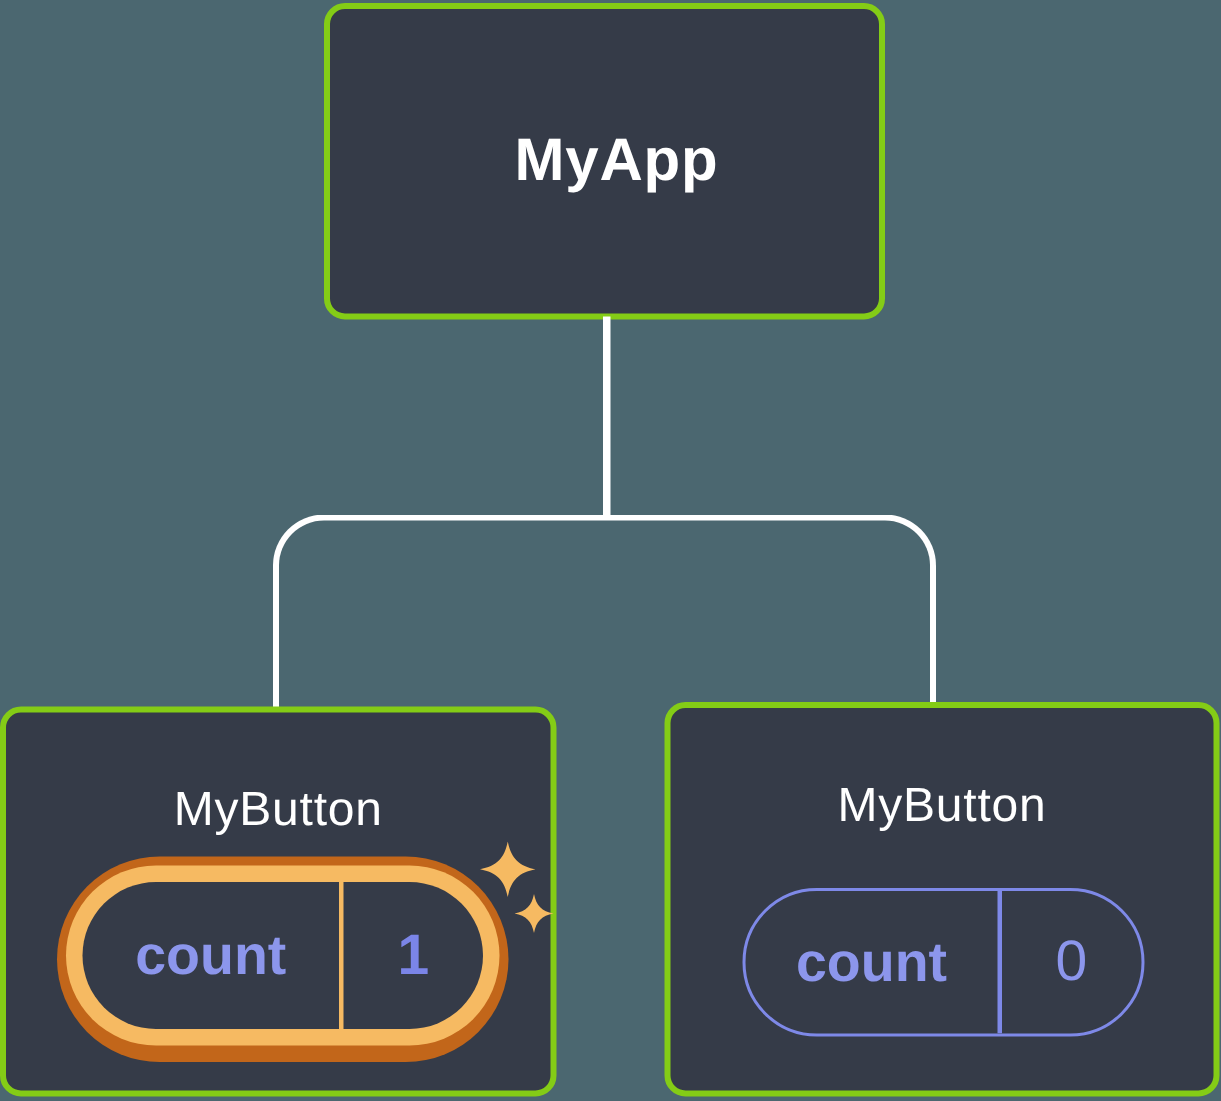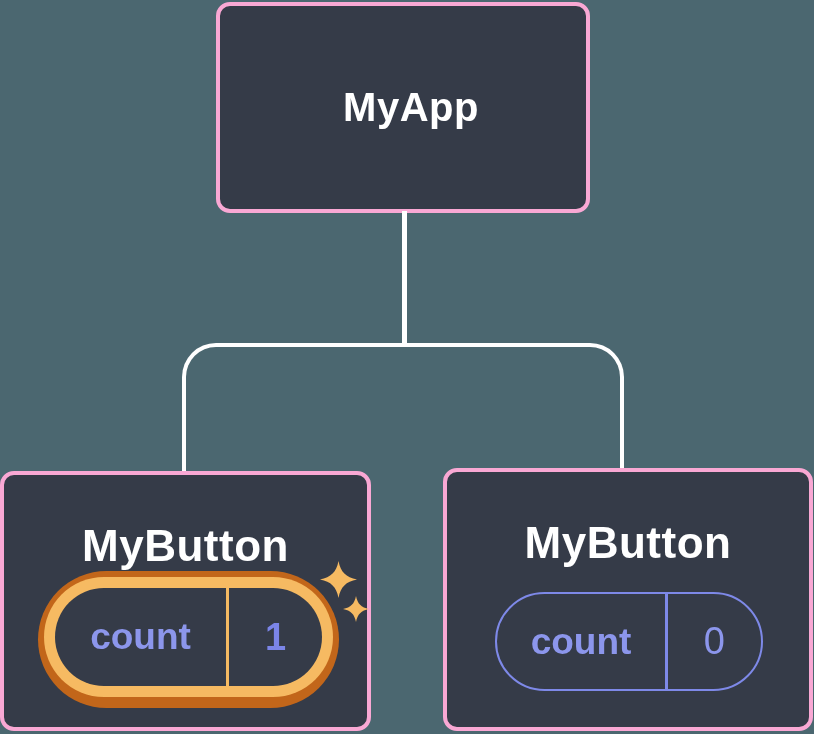--- a/index.html
+++ b/index.html
@@ -7,21 +7,21 @@
     position: relative;
     width: 814px;
     height: 734px;
     background: #4B6770;
     overflow: hidden;
     font-family: "Liberation Sans", sans-serif;
   }
   .node {
     position: absolute;
     background: #353B48;
-    border: 4px solid #f9a8d4;
+    border: 4px solid #84cc16;
     box-sizing: border-box;
     padding-left: 16px;
   }
   #node-root {
     left: 216px; top: 2px; width: 374px; height: 211px;
     border-radius: 14px;
     display: flex; align-items: center; justify-content: center;
   }
   .root-label {
     color: #FFFFFF; font-size: 40px; font-weight: 700; letter-spacing: 0.5px;
@@ -42,21 +42,21 @@
     left: 0px; top: 471px; width: 371px; height: 260px;
     border-radius: 14px;
   }
   #node-child-right {
     left: 443px; top: 468px; width: 370px; height: 263px;
     border-radius: 14px;
   }
   .child-title {
     position: absolute; left: 0; right: 0; top: 46px;
     text-align: center;
-    color: #FFFFFF; font-size: 44px; font-weight: 700; letter-spacing: 0.5px;
+    color: #FFFFFF; font-size: 32px; font-weight: 400; letter-spacing: 0.5px;
   }
   
   .pill-glow-outer {
     position: absolute; left: 34px; top: 96px;
     background: #C2661A;
     border-radius: 999px;
     padding: 6px 6px 11px 6px;
     display: inline-block;
   }
   .pill-glow-gold {

